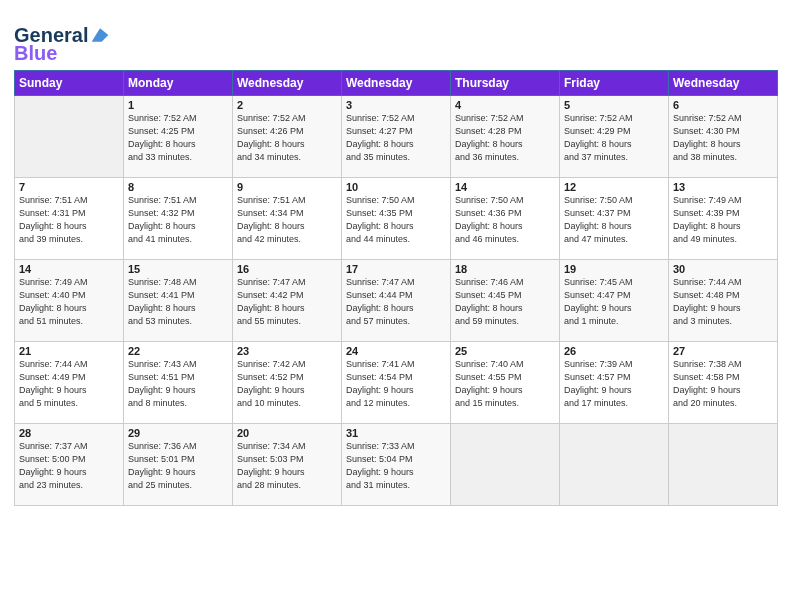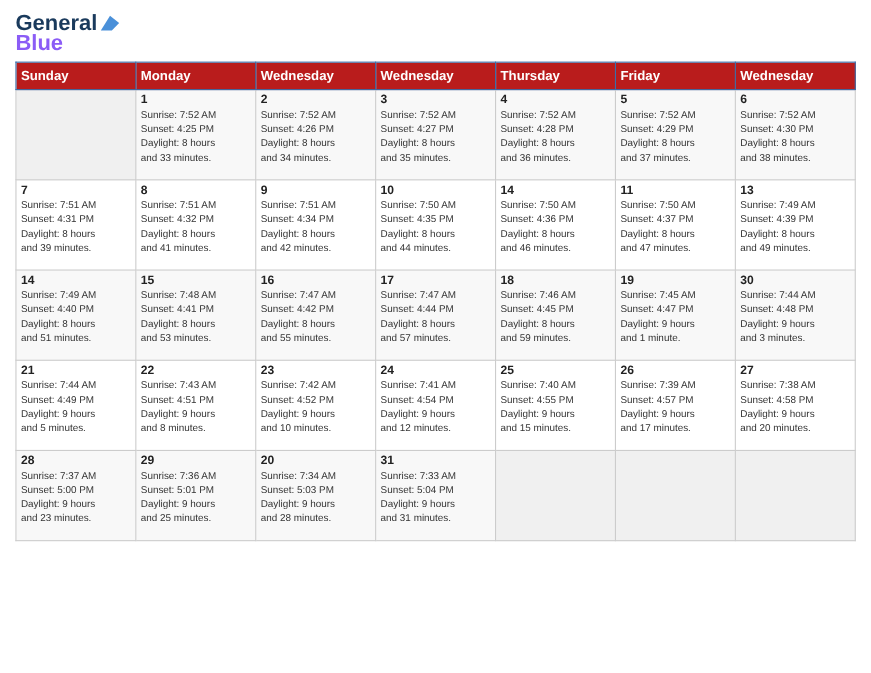--- a/index.html
+++ b/index.html
@@ -7,20 +7,21 @@
       width: 792px;
       height: 612px;
       font-family: Arial, sans-serif;
       background: #fff;
       overflow: hidden;
     }
     .container {
       width: 792px;
       height: 584px;
       padding: 10px 14px 20px 14px;
+      margin-top: 14px;
     }
     .header {
       display: flex;
       justify-content: space-between;
       align-items: flex-start;
       margin-bottom: 6px;
     }
     .logo {
       display: flex;
       align-items: center;
@@ -50,21 +51,21 @@
     .calendar-subtitle {
       font-size: 15px;
       color: #444;
     }
     table {
       width: 100%;
       border-collapse: collapse;
       table-layout: fixed;
     }
     thead tr th {
-      background: #b91c1c;
+      background: #6d28d9;
       color: #fff;
       font-size: 12px;
       font-weight: bold;
       padding: 5px 4px;
       text-align: left;
       border: 1px solid #3a6eaa;
     }
     tbody tr td {
       border: 1px solid #ccc;
       vertical-align: top;
@@ -174,21 +175,21 @@
           </td>
           <td>
             <span class="day-num">10</span>
             <div class="day-info">Sunrise: 7:50 AM<br>Sunset: 4:35 PM<br>Daylight: 8 hours<br>and 44 minutes.</div>
           </td>
           <td>
             <span class="day-num">14</span>
             <div class="day-info">Sunrise: 7:50 AM<br>Sunset: 4:36 PM<br>Daylight: 8 hours<br>and 46 minutes.</div>
           </td>
           <td>
-            <span class="day-num">11</span>
+            <span class="day-num">12</span>
             <div class="day-info">Sunrise: 7:50 AM<br>Sunset: 4:37 PM<br>Daylight: 8 hours<br>and 47 minutes.</div>
           </td>
           <td>
             <span class="day-num">13</span>
             <div class="day-info">Sunrise: 7:49 AM<br>Sunset: 4:39 PM<br>Daylight: 8 hours<br>and 49 minutes.</div>
           </td>
         </tr>
         <tr>
           <td>
             <span class="day-num">14</span>

